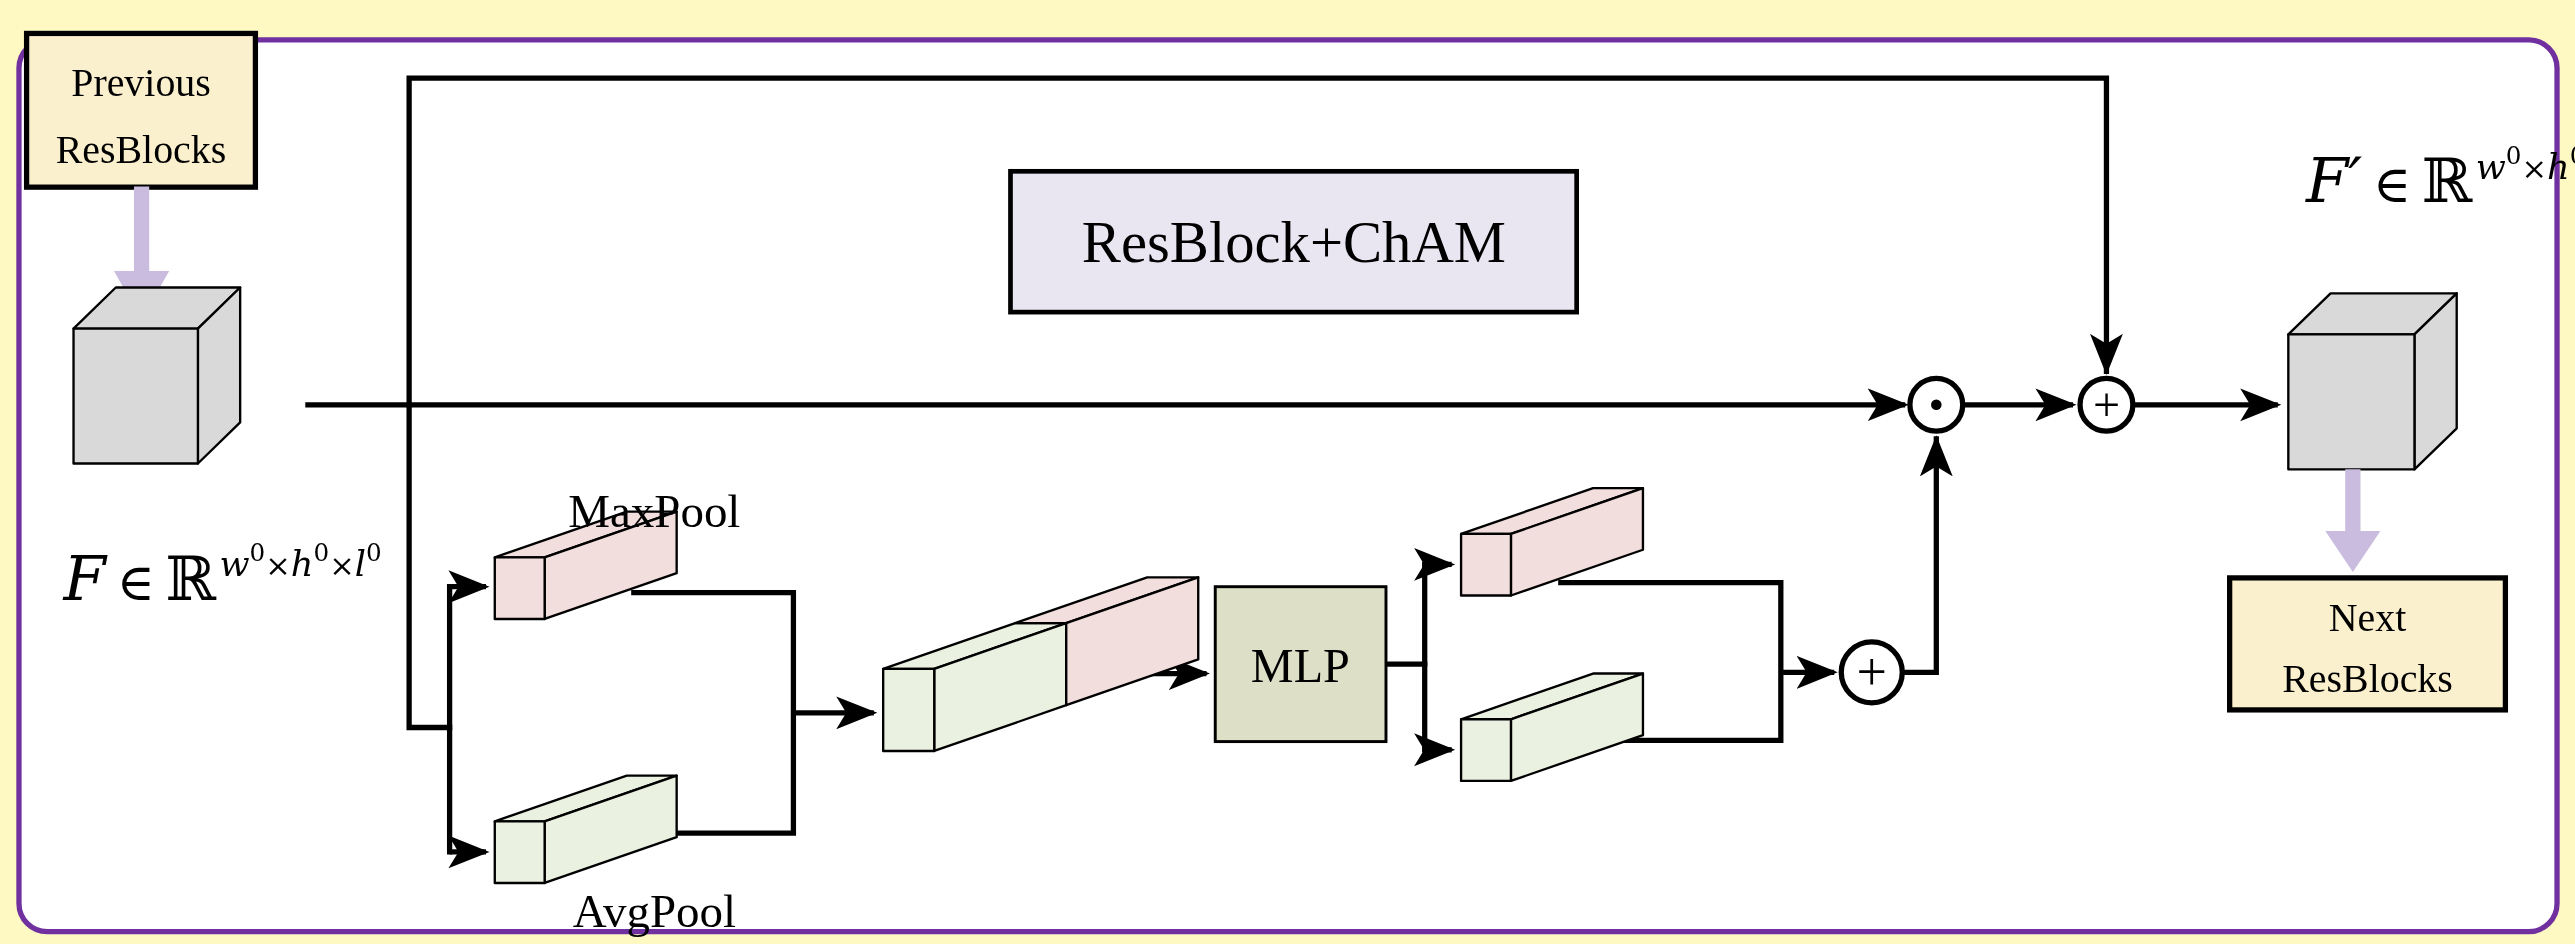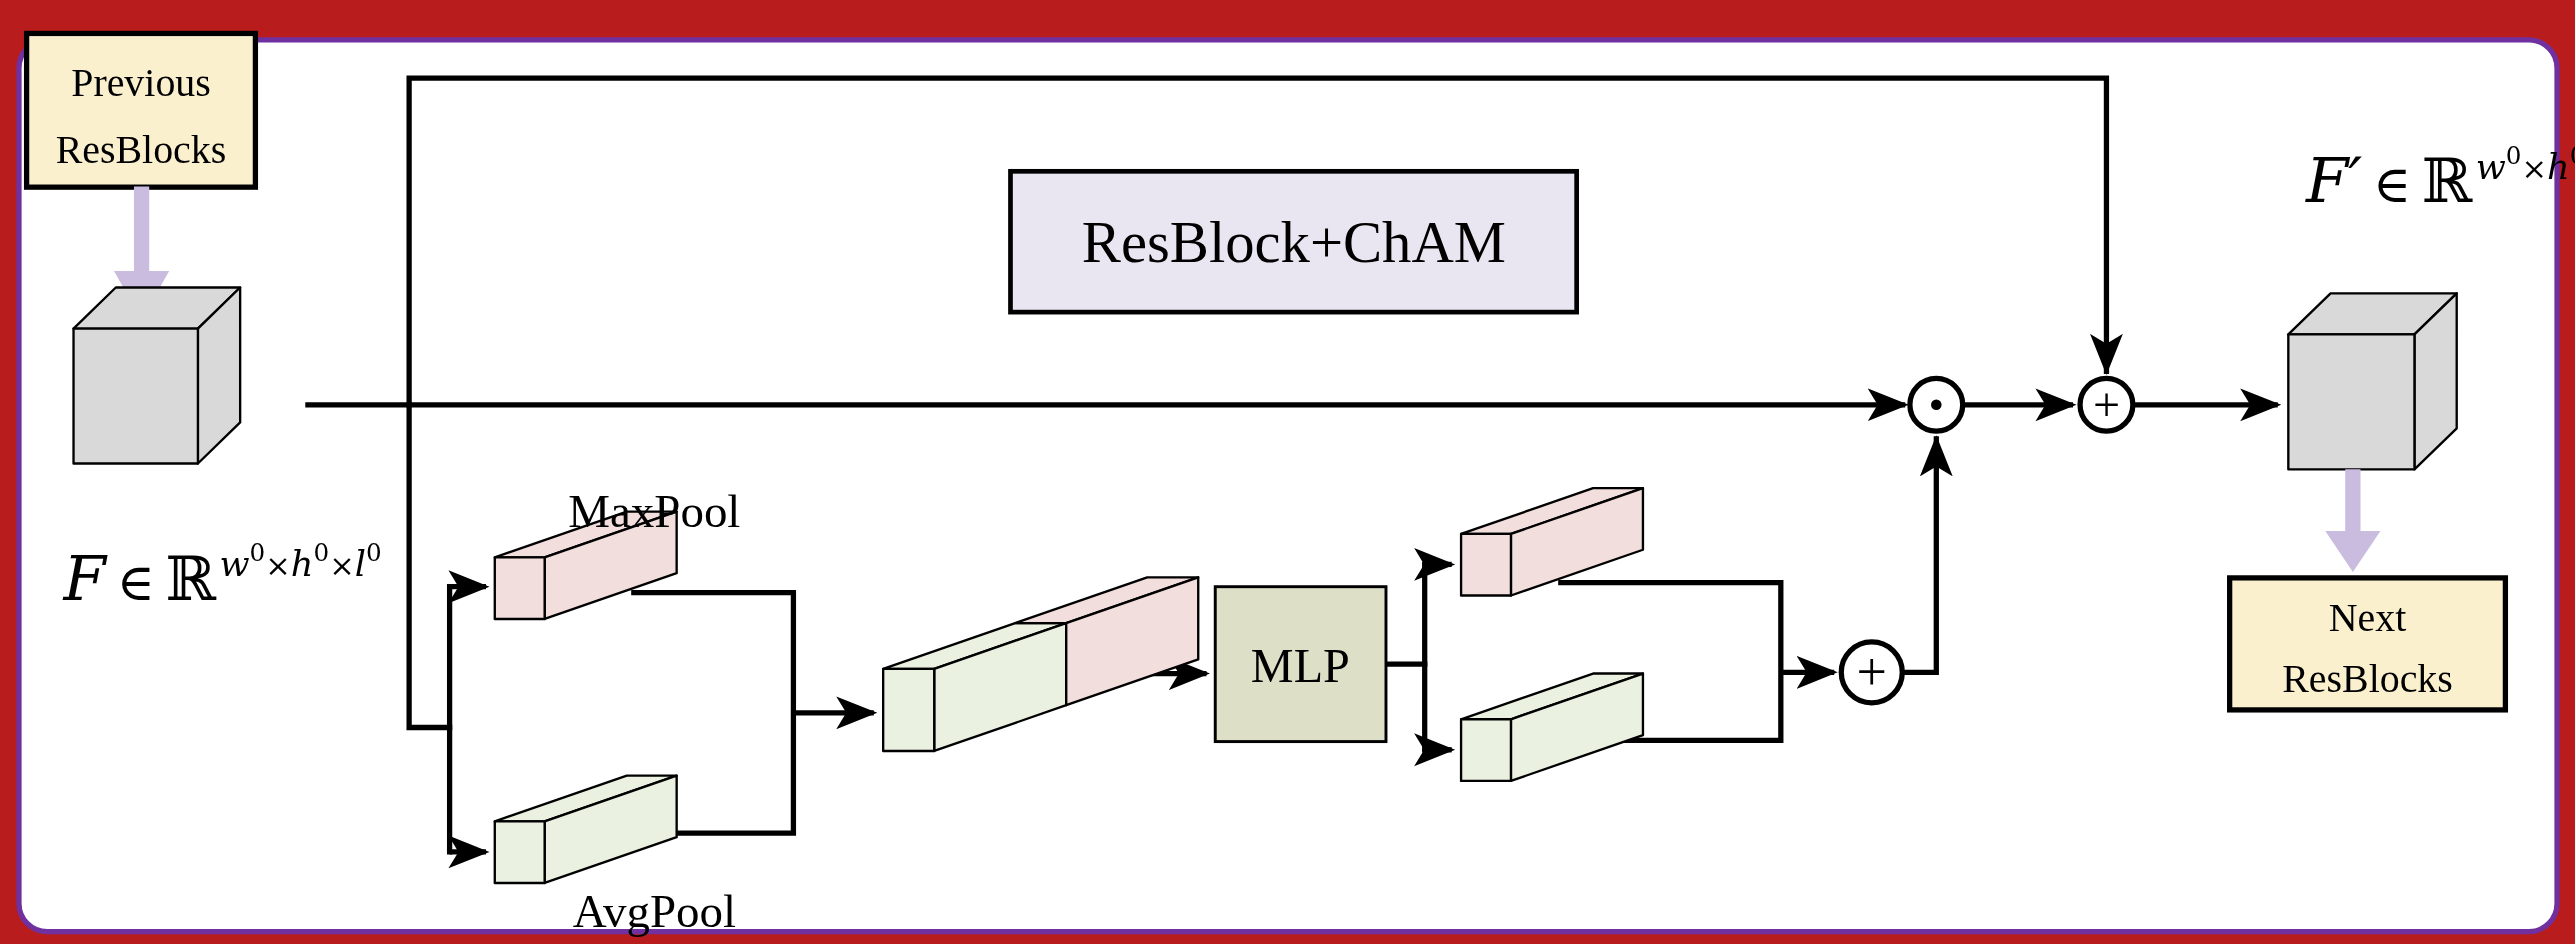--- a/index.html
+++ b/index.html
@@ -1,16 +1,16 @@
 <!DOCTYPE html>
 <html style="font-size:9.4px"><head>
 <meta charset="utf-8">
 <style>
   html,body{margin:0;padding:0;background:#ffffff;}
-  .stage{width:2576px;height:944px;position:relative;background:#b91c1c;}
+  .stage{width:2576px;height:944px;position:relative;background:#fef9c3;}
   svg{display:block;width:2576px;height:944px;}
   .serif{font-family:"Liberation Serif","DejaVu Serif",serif;}
   .math{font-family:"DejaVu Serif","DejaVu Sans",serif;}
   .boxtext{fill:#000000;}
   .conn{stroke:#000000;stroke-width:9;fill:none;}
   .conn-sq{stroke:#000000;stroke-width:9;fill:none;stroke-linecap:square;stroke-linejoin:miter;}
   .thin{stroke:#000000;stroke-width:4;stroke-linejoin:round;}
 </style>
 </head>
 <body>

